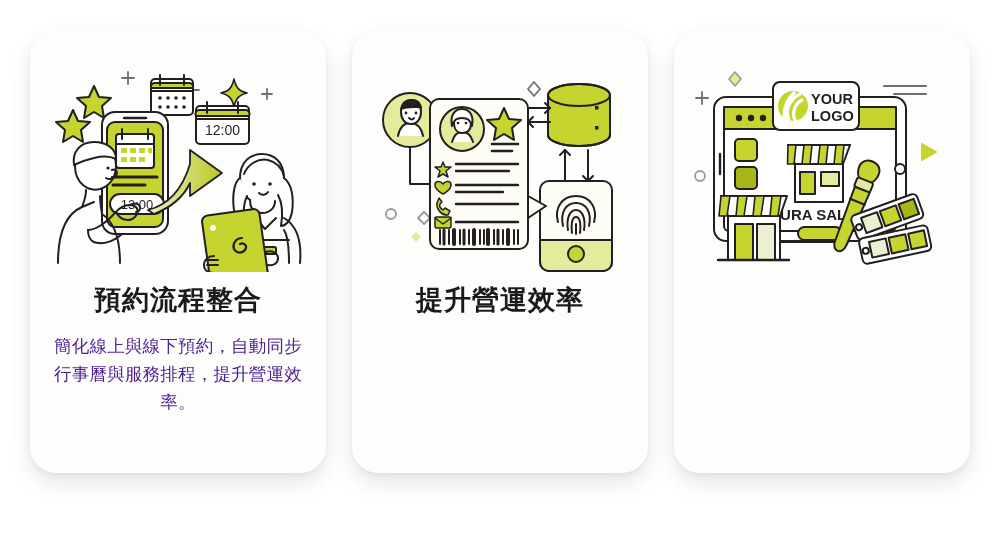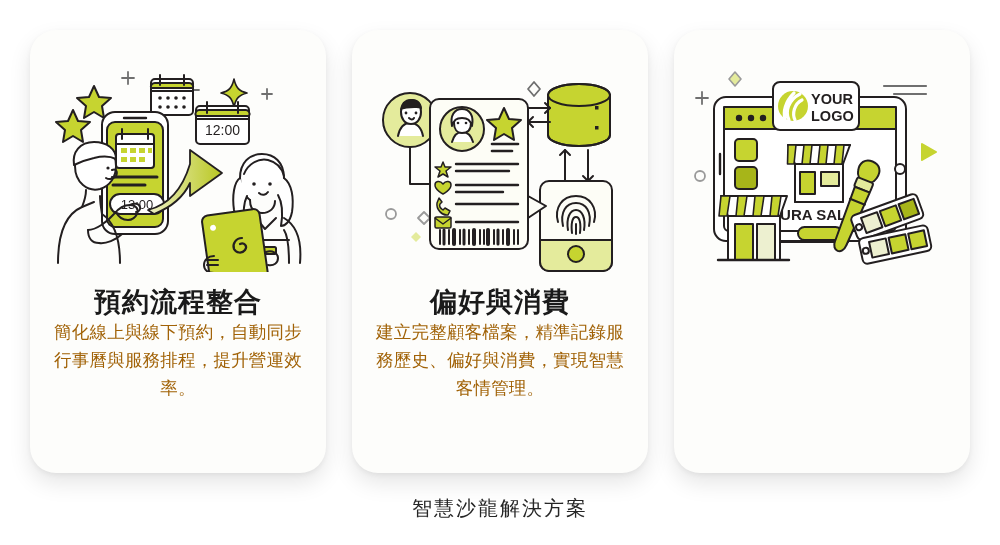--- a/index.html
+++ b/index.html
@@ -36,25 +36,27 @@
     margin-top:6px;
     flex:0 0 auto;
   }
   .art svg{display:block;width:268px;height:228px;}
   .card-title{
     font-size:27px;font-weight:bold;color:#1a1a1a;
     letter-spacing:1px;
     margin:16px 0 0 0;
     text-align:center;
     line-height:1.1;
+    font-family:Liberation Mono, monospace;
   }
   .card-body{
-    font-size:17.5px;color:#a16207;
+    font-size:17.5px;color:#4c1d95;
     line-height:1.62;
     text-align:center;
+    margin-top:14px;
     width:258px;
     letter-spacing:0.2px;
   }
   .footer{
     margin-top:22px;
     font-size:20px;color:#262626;
     letter-spacing:2px;
     text-align:center;
     width:100%;
   }
@@ -298,22 +300,21 @@
               <path d="M197 182 C194 168 200 159 210 159 C220 159 226 168 223 182"></path>
               <path d="M202 186 C200 174 204 166 210 166 C216 166 220 174 218 186"></path>
               <path d="M206 189 C205 180 206 173 210 173 C214 173 215 180 214 189"></path>
               <path d="M210 180 L210 190"></path>
             </g>
 
             <path d="M162 152 L180 162 L162 174 Z" fill="#fdfdf6" stroke="#231f20" stroke-width="2"></path>
           </g>
         </svg>
       </div>
-      <div class="card-title">偏好與消費</div>
-      <div class="card-body">建立完整顧客檔案，精準記錄服務歷史、偏好與消費，實現智慧客情管理。</div>
+      <div class="card-title">提升營運效率</div>
     </div>
 
     <div class="card">
       <div class="art">
         <svg viewBox="0 0 268 228" xmlns="http://www.w3.org/2000/svg">
           <g fill="none" stroke="#231f20" stroke-width="2" stroke-linecap="round" stroke-linejoin="round">
 
             <g stroke="#6f6f6f" stroke-width="1.8">
               <path d="M14 48 L14 60 M8 54 L20 54"></path>
             </g>
@@ -402,14 +403,13 @@
               <rect x="222" y="193" width="16" height="16" fill="#c6d430"></rect>
               <circle cx="177" cy="201" r="3" fill="#ffffff"></circle>
             </g>
           </g>
         </svg>
       </div>
     </div>
 
   </div>
 
-  <div class="footer">智慧沙龍解決方案</div>
 </div>
 
 </body></html>

